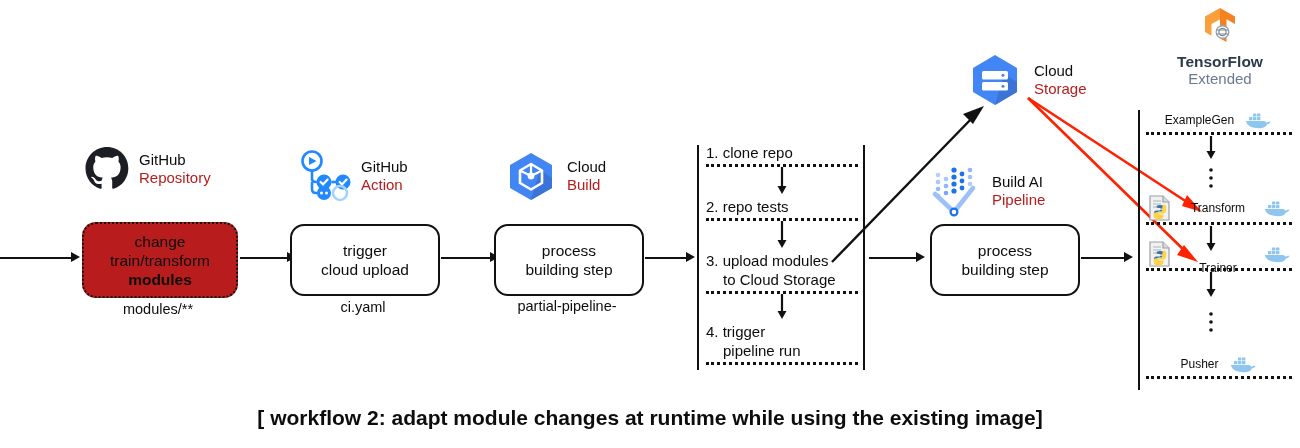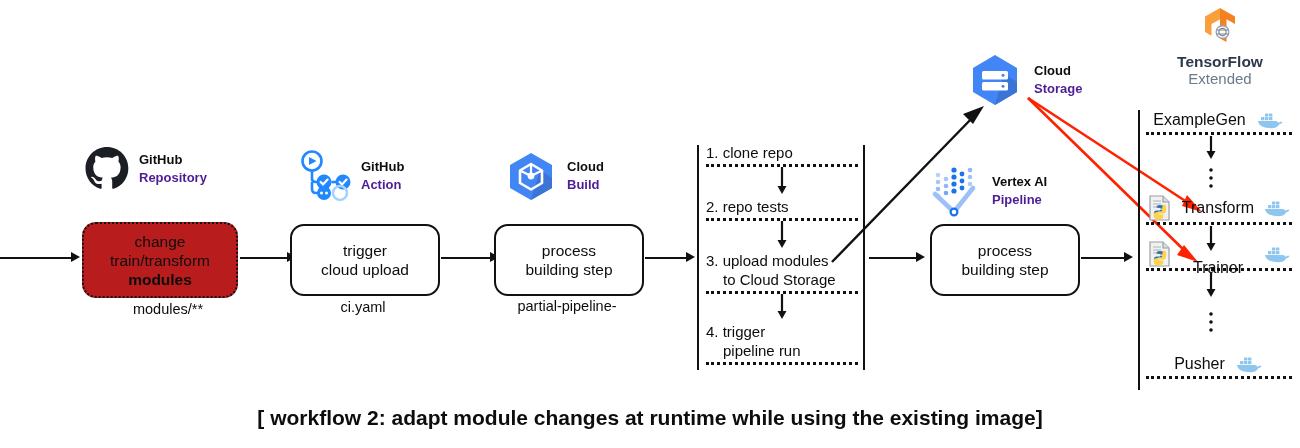--- a/index.html
+++ b/index.html
@@ -1,35 +1,35 @@
 <!DOCTYPE html>
 <html><head>
 <meta charset="utf-8">
 <style>
   html,body{margin:0;padding:0;background:#ffffff;}
   body{width:1300px;height:448px;position:relative;overflow:hidden;
        font-family:"Liberation Sans", sans-serif;color:#0d0d0d;}
   .abs{position:absolute;}
-  .lbl{font-size:13px;font-weight:700;line-height:18px;white-space:nowrap;}
-  .lbl .accent{color:#4c1d95;}
+  .lbl{font-size:15px;font-weight:400;line-height:18px;white-space:nowrap;}
+  .lbl .accent{color:#b91c1c;}
   .rbox{border:2.2px solid #111;border-radius:14px;background:#fff;
         display:flex;align-items:center;justify-content:center;text-align:center;
         font-size:15.5px;line-height:19px;font-weight:400;}
   .dbox{border:2.6px dotted #111;border-radius:14px;background:#b91c1c;
         display:flex;align-items:center;justify-content:center;text-align:center;
         font-size:15.5px;line-height:19px;}
   .cap{font-size:14.5px;text-align:center;white-space:nowrap;}
   .stepline{font-size:15px;line-height:19px;white-space:nowrap;}
   .dotsep{border-top:3px dotted #111;}
   .vbar{background:#111;width:2.4px;}
   .arrowline{background:#111;height:2.2px;}
   .arrowhead{width:0;height:0;border-top:5.5px solid transparent;
              border-bottom:5.5px solid transparent;border-left:9px solid #111;}
   .caption{font-size:21px;font-weight:700;text-align:center;width:100%;}
-  .tfxlabel{font-size:16px;white-space:nowrap;}
+  .tfxlabel{font-size:12px;white-space:nowrap;}
   svg{display:block;overflow:visible;}
 </style>
 </head>
 <body>
 
 <div class="abs arrowline" style="left:0px;top:257px;width:72px;"></div>
 <div class="abs arrowhead" style="left:71px;top:252px;"></div>
 
 <div class="abs" style="left:84px;top:146px;width:170px;">
   <div style="display:flex;align-items:center;gap:9px;">
@@ -49,21 +49,21 @@
     </span>
   </div>
 </div>
 <div class="abs dbox" style="left:82px;top:222px;width:152px;height:72px;">
   <div>
     <div>change</div>
     <div>train/transform</div>
     <div style="font-weight:700;">modules</div>
   </div>
 </div>
-<div class="abs cap" style="left:92px;top:301px;width:152px;text-align:center;">modules/**</div>
+<div class="abs cap" style="left:82px;top:301px;width:152px;text-align:center;">modules/**</div>
 
 <div class="abs arrowline" style="left:240px;top:257px;width:48px;"></div>
 <div class="abs arrowhead" style="left:287px;top:252px;"></div>
 
 <div class="abs" style="left:297px;top:150px;width:180px;">
   <div style="display:flex;align-items:center;gap:8px;">
     <span style="flex:0 0 auto;">
       <svg width="56" height="52" viewBox="0 0 56 52">
         <circle cx="15" cy="11" r="9.5" fill="none" stroke="#2188ff" stroke-width="2.6"></circle>
         <path d="M12 7 L19.5 11 L12 15 Z" fill="#2188ff"></path>
@@ -234,21 +234,21 @@
           <circle cx="36" cy="25" r="2.4" fill="#1a73e8"></circle>
           <circle cx="44" cy="7" r="2.3" opacity=".7"></circle>
             <circle cx="44" cy="14" r="2.3" opacity=".6"></circle>
           <circle cx="44" cy="21" r="2.3" opacity=".5"></circle>
         </g>
         <path d="M9 31 L28 49 L47 25" stroke="#9dc1f7" stroke-width="4.6" fill="none" stroke-linecap="round" stroke-linejoin="round"></path>
         <circle cx="28" cy="49" r="3.4" fill="#fff" stroke="#1a73e8" stroke-width="2.2"></circle>
       </svg>
     </span>
     <span class="lbl" style="flex:0 0 auto;">
-      <div>Vertex AI</div>
+      <div>Build AI</div>
       <div class="accent">Pipeline</div>
     </span>
   </div>
 </div>
 <div class="abs rbox" style="left:930px;top:224px;width:146px;height:68px;">
   <div>
     <div>process</div>
     <div>building step</div>
   </div>
 </div>

